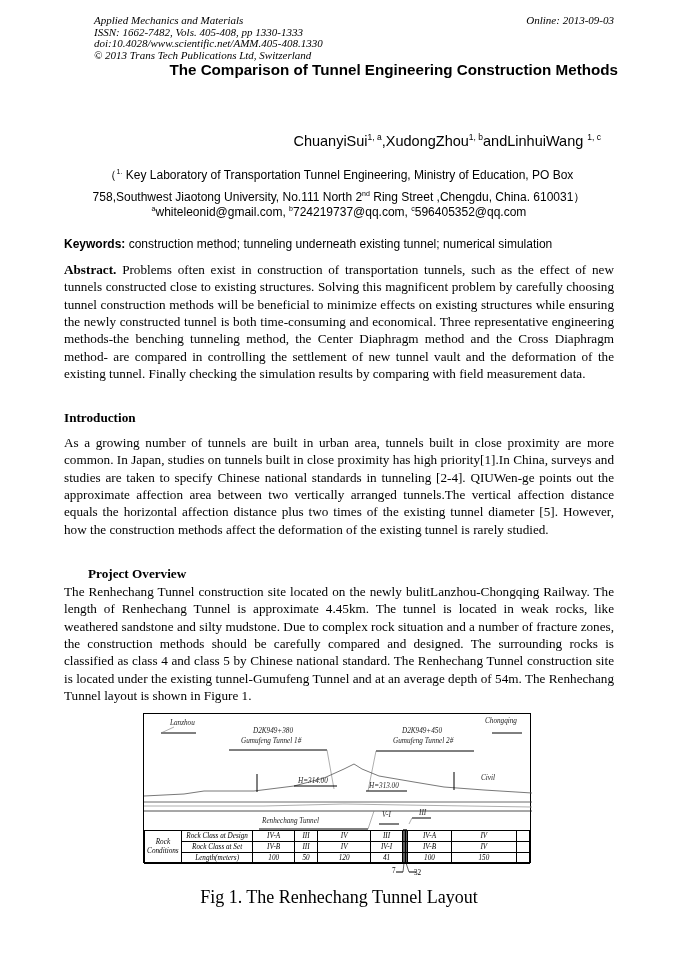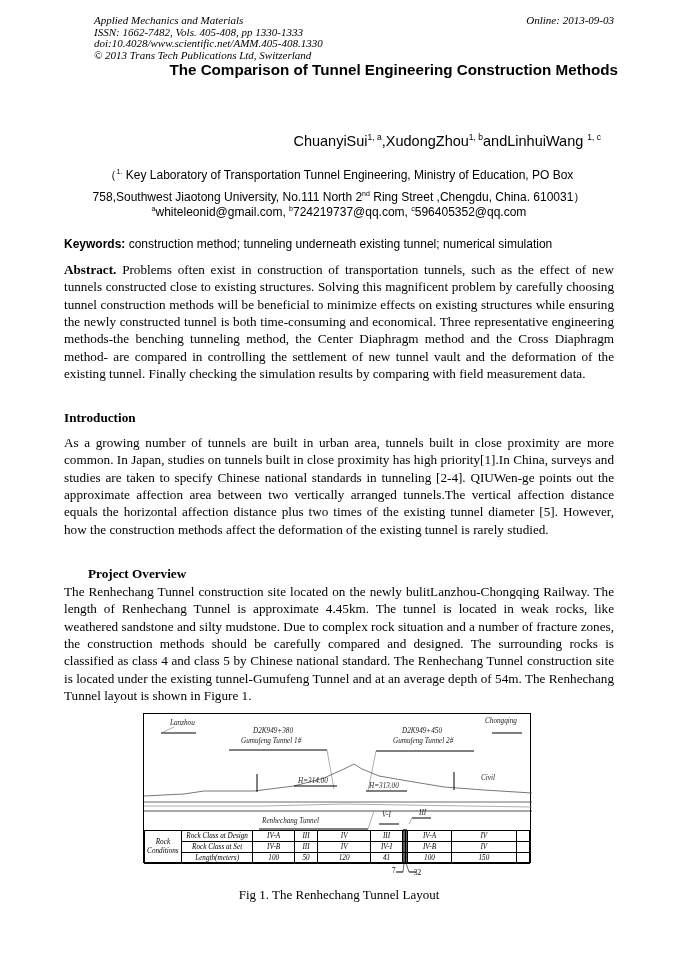--- a/index.html
+++ b/index.html
@@ -25,21 +25,21 @@
   .para b { font-weight: bold; }
   .heading { position: absolute; left: 64px; font-size: 13.2px; font-weight: bold; }
 
   
   .figure { position: absolute; left: 143px; top: 713px; width: 388px; height: 150px; border: 1px solid #000; box-sizing: border-box; font-style: italic; }
   .fig-svg { position: absolute; left: 0; top: 0; }
   .fig-label { position: absolute; font-family: "Liberation Serif", serif; font-size: 7.2px; color: #222; white-space: nowrap; }
   .fig-table { position: absolute; left: 0; top: 116px; border-collapse: collapse; font-family: "Liberation Serif", serif; font-size: 7.2px; }
   .fig-table td { border: 1px solid #000; text-align: center; padding: 0; height: 10px; line-height: 9px; }
   .fig-notes { position: absolute; font-family: "Liberation Serif", serif; font-size: 7.2px; }
-  .caption { position: absolute; left: 143px; width: 392px; top: 887px; text-align: center; font-size: 13px; }
+  .caption { position: absolute; left: 143px; width: 392px; top: 887px; text-align: center; font-size: 18px; }
 </style>
 </head>
 <body>
 
 <div class="header-left serif">
   <div>Applied Mechanics and Materials</div>
   <div>ISSN: 1662-7482, Vols. 405-408, pp 1330-1333</div>
   <div>doi:10.4028/www.scientific.net/AMM.405-408.1330</div>
   <div>© 2013 Trans Tech Publications Ltd, Switzerland</div>
 </div>

